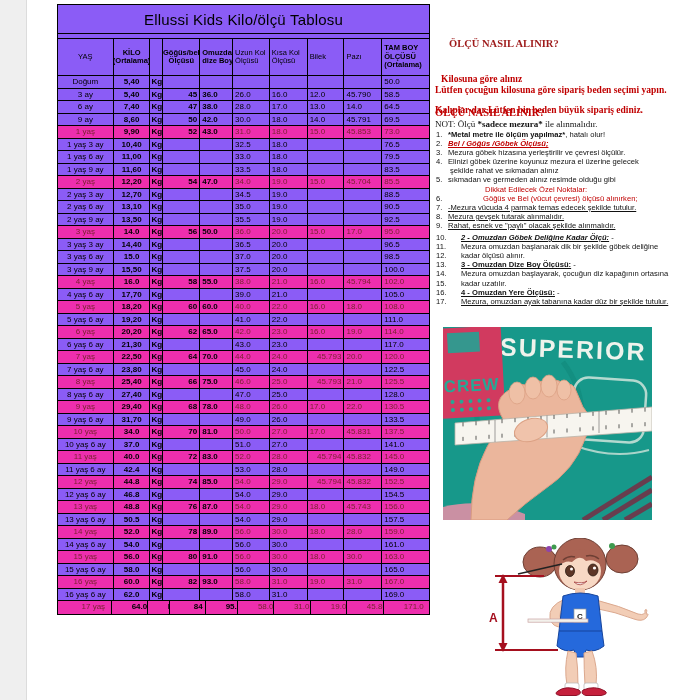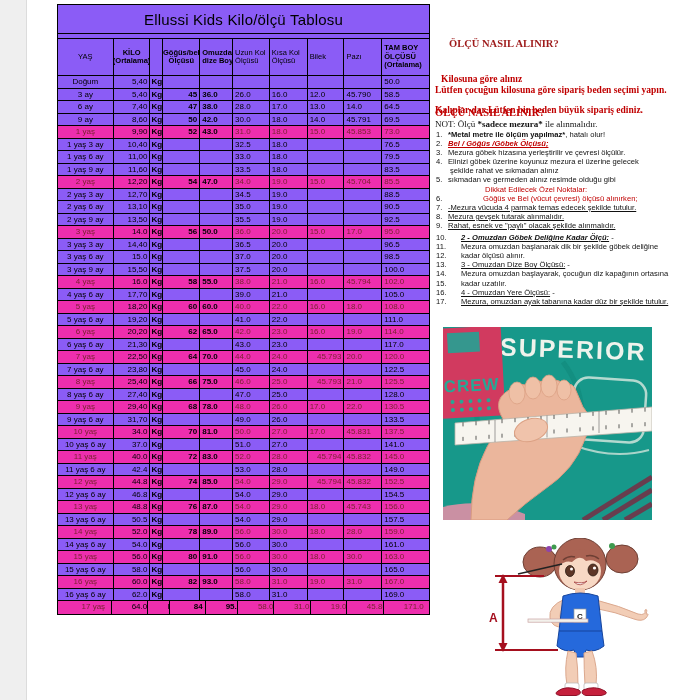--- a/index.html
+++ b/index.html
@@ -15,21 +15,21 @@
   .thead{display:flex;height:36px;border-bottom:1px solid #000;}
   .th{border-right:1px solid #000;box-sizing:border-box;font-size:7.5px;line-height:8.5px;
       display:flex;align-items:center;padding:1px 2px;overflow:hidden;color:#000;}
   .th:last-child{border-right:none;font-weight:bold;}
   .trow{display:flex;height:12.5px;}
   .tc{border-right:1px solid #000;border-bottom:1px solid #000;box-sizing:border-box;
       font-size:8px;line-height:11px;padding:0 2px;overflow:hidden;white-space:nowrap;color:#000;}
   .trow:last-child .tc{border-bottom:none;padding-left:20px;}
   .tc:last-child,.th:last-child{border-right:none;}
   
-  .c0{width:56px;text-align:center;} .c1{width:37px;text-align:right;font-weight:normal;}
+  .c0{width:56px;text-align:center;} .c1{width:37px;text-align:center;font-weight:bold;}
   .c2{width:13px;font-weight:bold;padding:0 1px;} .c3{width:37px;text-align:right;font-weight:bold;}
   .c4{width:33px;font-weight:bold;} .c5{width:37px;} .c6{width:38px;} .c7{width:37px;}
   .c8{width:38px;} .c9{width:47px;}
   .h0{width:56px;justify-content:center;text-align:center;}
   .h1{width:37px;font-weight:bold;justify-content:center;text-align:center;}
   .h2{width:13px;} .h3{width:37px;font-weight:bold;justify-content:center;text-align:center;}
   .h4{width:33px;font-weight:bold;} .h5{width:37px;} .h6{width:38px;} .h7{width:37px;}
   .h8{width:38px;} .h9{width:47px;}
   .hl .tc{background:#EE2EAE;}
   .hl .c0,.hl .c5,.hl .c6,.hl .c7,.hl .c8,.hl .c9{color:#7A2430;}
@@ -50,21 +50,21 @@
   .li{display:flex;}
   .ln{flex:none;width:12px;}
   .li.wide .ln{width:25px;}
   .li.cont .lt{margin-left:2px;}
   .li.gaptop{margin-top:3px;}
   .lt{white-space:nowrap;}
   .red-biu{color:#C00000;font-weight:bold;font-style:italic;text-decoration:underline;}
   .red-u{color:#C00000;padding-left:35px;}
   .blk-u{text-decoration:underline;}
   .biu{font-weight:bold;font-style:italic;text-decoration:underline;}
-  .bu{font-weight:normal;text-decoration:underline;}
+  .bu{font-weight:bold;text-decoration:underline;}
   .bold{font-weight:bold;}
 
   .photo{position:absolute;left:443px;top:327px;width:209px;height:193px;}
   .figure{position:absolute;left:488px;top:538px;width:175px;height:158px;}
 </style>
 </head>
 <body>
 
 <div class="gutter"></div>
 

